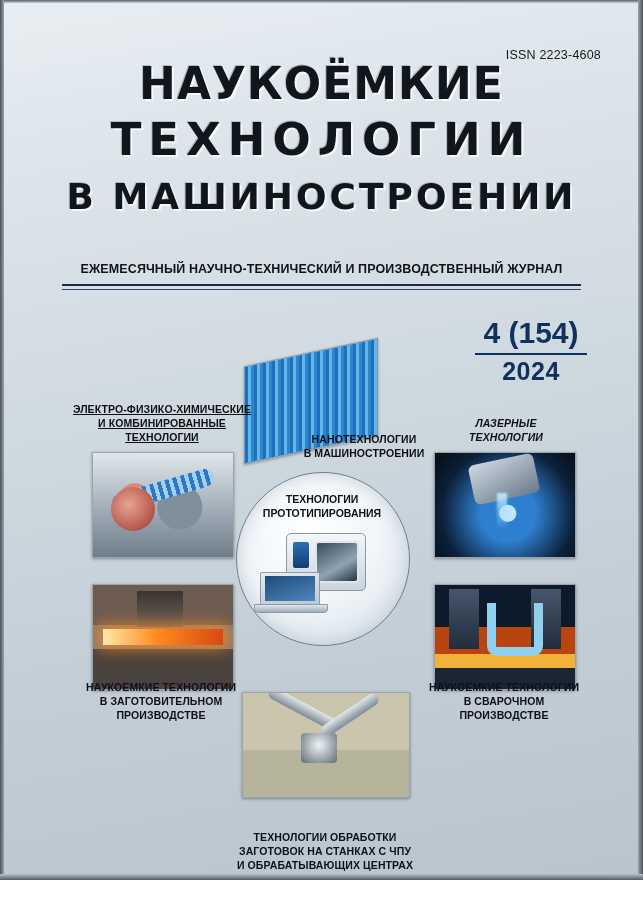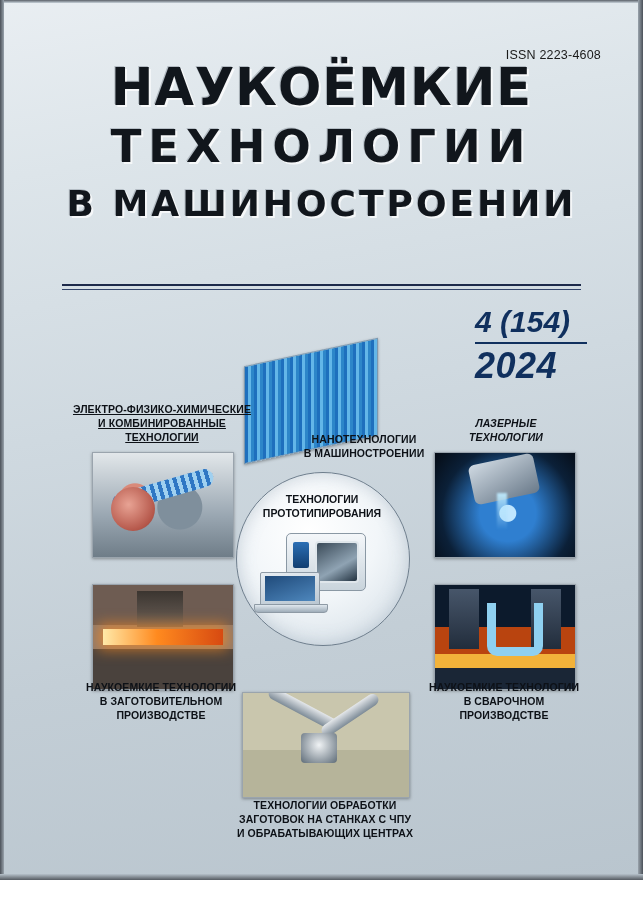--- a/index.html
+++ b/index.html
@@ -43,21 +43,21 @@
 
   
   .masthead {
     position: absolute;
     left: 0;
     top: 62px;
     width: 643px;
     text-align: center;
   }
   .title-line1 {
-    font-size: 51px;
+    font-size: 44px;
     font-weight: bold;
     letter-spacing: 1px;
     line-height: 1.02;
     color: #11161c;
     text-shadow: 2px 2px 0 rgba(255,255,255,.75), -1px -1px 0 rgba(90,100,112,.35);
     font-family: "DejaVu Sans", sans-serif;
   }
   .title-line2 {
     margin-top: 6px;
     font-size: 45px;
@@ -94,39 +94,38 @@
     height: 2px;
     background: #1d2a4a;
   }
   .rule.r1 { top: 284px; }
   .rule.r2 { top: 289px; height: 1px; background: #334469; }
 
   
   .issue-box {
     position: absolute;
     right: 56px;
-    top: 307px;
-    text-align: left;
+    top: 318px;
+    text-align: center;
     color: #11305c;
-    font-style: italic;
   }
   .issue-no {
     font-size: 30px;
     font-weight: bold;
     color: #10305e;
     line-height: 1;
   }
   .issue-rule {
     margin: 5px 0 4px auto;
     width: 112px;
     height: 2px;
     background: #10305e;
   }
   .issue-year {
-    font-size: 36px;
+    font-size: 25px;
     font-weight: bold;
     color: #10305e;
     line-height: 1;
     letter-spacing: .5px;
   }
 
   
   .collage { position: absolute; left: 0; top: 0; width: 643px; height: 900px; }
 
   .photo {
@@ -335,20 +334,21 @@
   <div class="edge-bottom"></div>
 
   <div class="issn">ISSN 2223-4608</div>
 
   <div class="masthead">
     <div class="title-line1">НАУКОЁМКИЕ</div>
     <div class="title-line2">ТЕХНОЛОГИИ</div>
     <div class="title-line3">В МАШИНОСТРОЕНИИ</div>
   </div>
 
+  <div class="subtitle">ЕЖЕМЕСЯЧНЫЙ НАУЧНО-ТЕХНИЧЕСКИЙ И ПРОИЗВОДСТВЕННЫЙ ЖУРНАЛ</div>
   <div class="rule r1"></div>
   <div class="rule r2"></div>
 
   <div class="issue-box">
     <div class="issue-no">4 (154)</div>
     <div class="issue-rule"></div>
     <div class="issue-year">2024</div>
   </div>
 
   <div class="collage">
@@ -399,21 +399,21 @@
     </div>
     <div class="cap cap-weld" style="white-space: pre-line;">НАУКОЕМКИЕ ТЕХНОЛОГИИ
 В СВАРОЧНОМ
 ПРОИЗВОДСТВЕ</div>
 
     <div class="photo p-cnc">
       <div class="armA"></div>
       <div class="armB"></div>
       <div class="chuck"></div>
     </div>
-    <div class="cap cap-cnc" style="white-space: pre-line;">ТЕХНОЛОГИИ ОБРАБОТКИ
+    <div class="cap cap-cnc" style="white-space: pre-line; margin-top: 32px;">ТЕХНОЛОГИИ ОБРАБОТКИ
 ЗАГОТОВОК НА СТАНКАХ С ЧПУ
 И ОБРАБАТЫВАЮЩИХ ЦЕНТРАХ</div>
 
   </div>
 
   <div class="watermark"></div>
 
 </div>
 
 </body></html>

